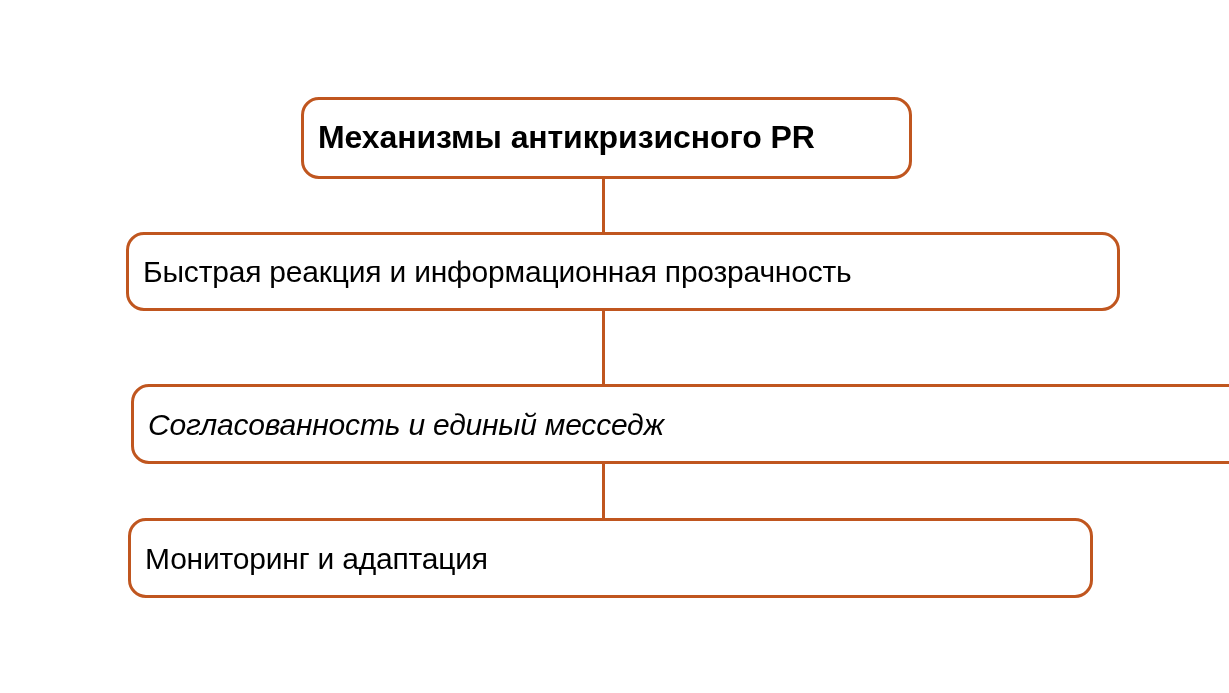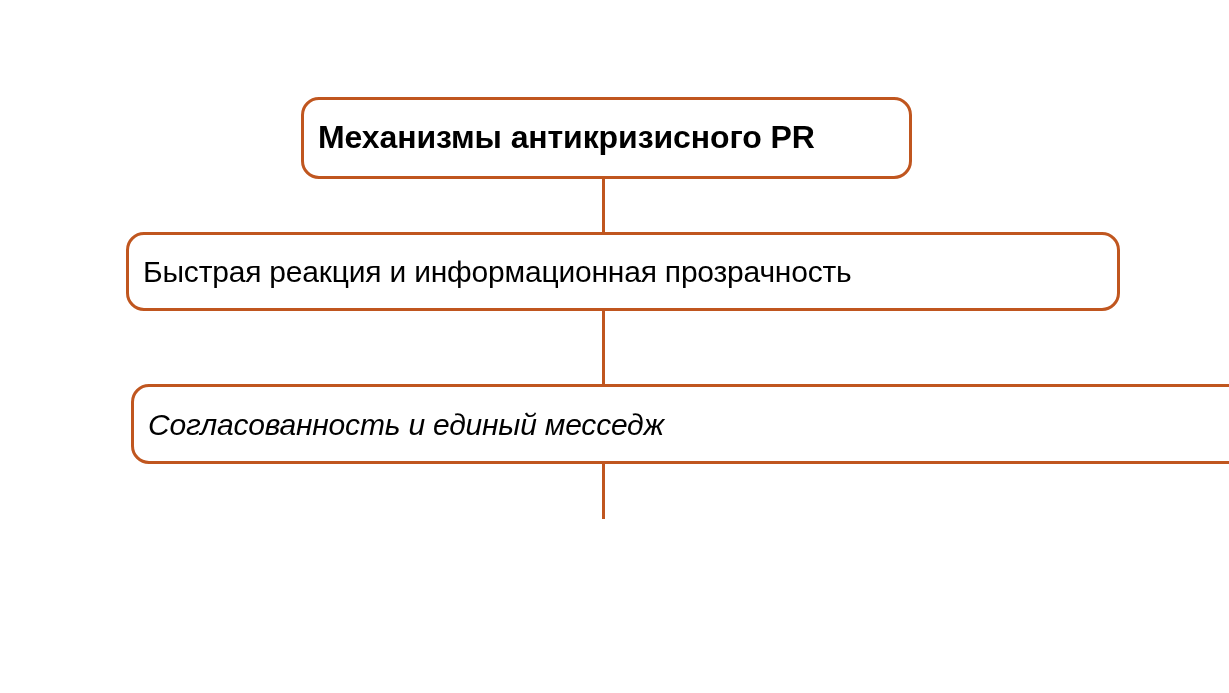--- a/index.html
+++ b/index.html
@@ -98,14 +98,17 @@
   </div>
 
   <div class="node node-step1">
     <span class="node-label">Быстрая реакция и информационная прозрачность</span>
   </div>
 
   <div class="node node-step2">
     <span class="node-label">Согласованность и единый месседж</span>
   </div>
 
+  <div class="node node-step3">
+    <span class="node-label">Мониторинг и адаптация</span>
+  </div>
 
 </div>
 
 </body></html>

